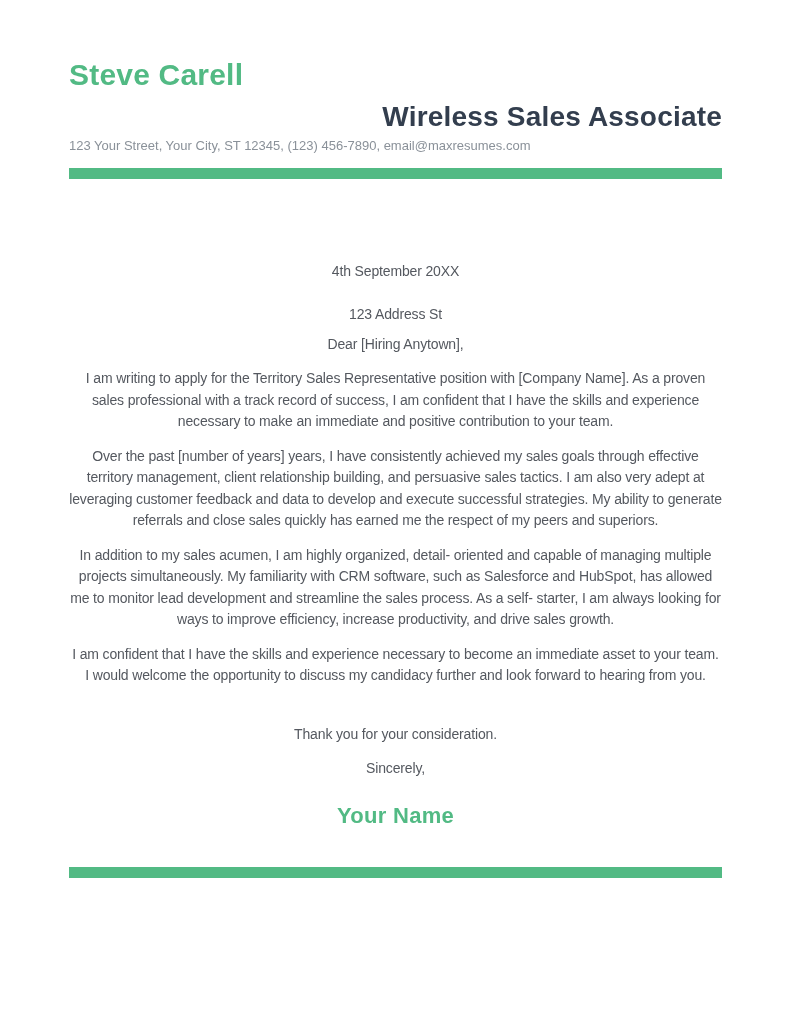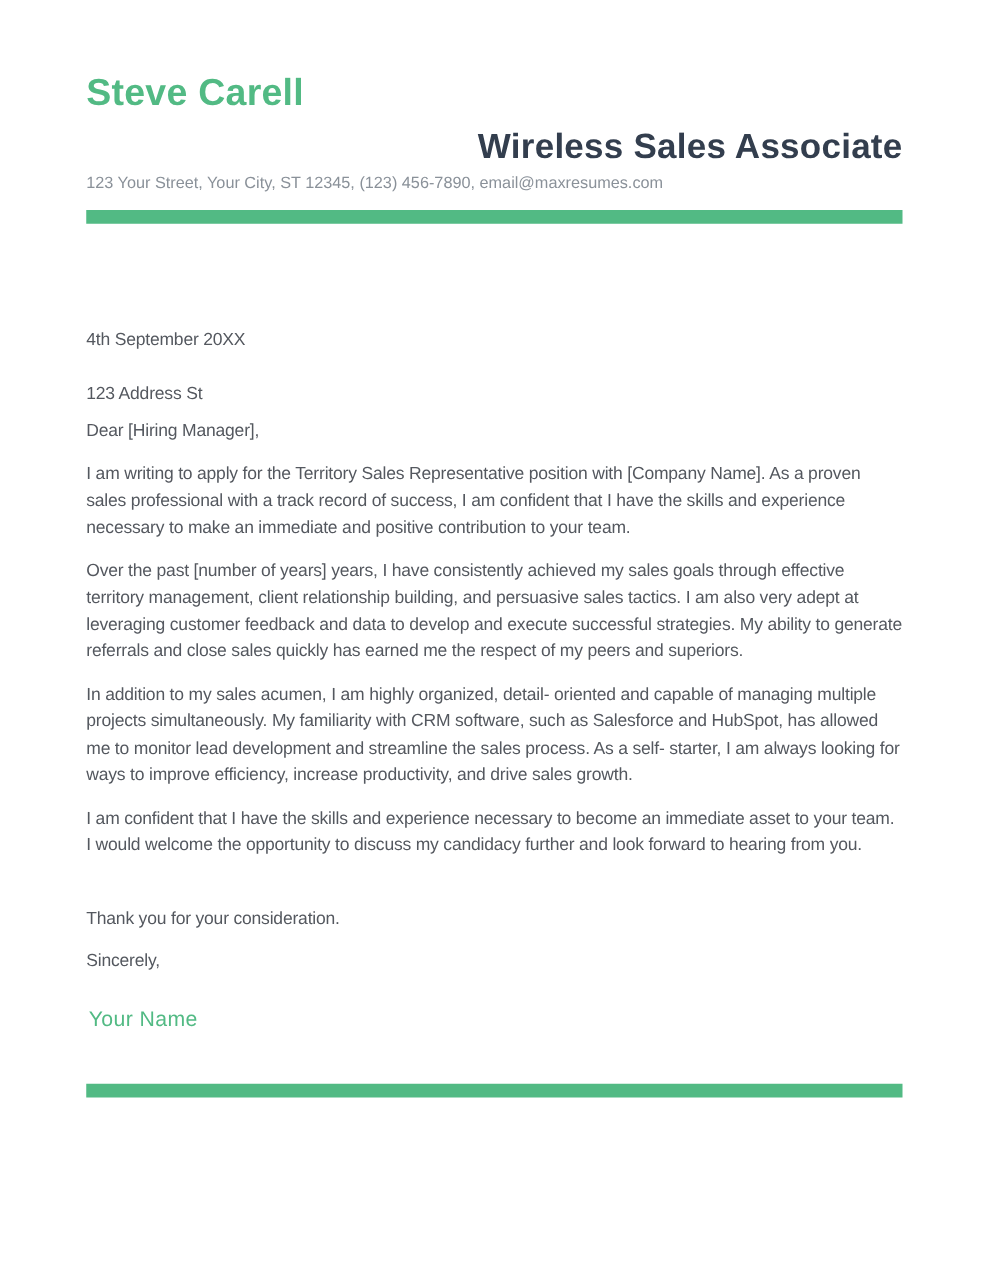--- a/index.html
+++ b/index.html
@@ -49,20 +49,21 @@
   }
   .rule {
     height: 11px;
     background: var(--accent-color);
     margin-top: 15px;
   }
   .letter {
     color: var(--body-color);
     font-size: 14px;
     letter-spacing: -0.15px;
+    text-align: center;
   }
   .date {
     margin: 82px 0 22px 0;
     line-height: 21.5px;
   }
   .recipient { margin: 0 0 11px 0; }
   .recipient p {
     margin: 0;
     line-height: 18px;
   }
@@ -77,23 +78,23 @@
   .thanks {
     margin: 37px 0 13px 0;
     line-height: 21.5px;
   }
   .signoff {
     margin: 0 0 26px 0;
     line-height: 21.5px;
   }
   .signature {
     margin: 2px;
-    font-size: 17px;
+    font-size: 22px;
     line-height: 20px;
-    font-weight: normal;
+    font-weight: bold;
     letter-spacing: 0.3px;
     color: var(--accent-color);
   }
   .rule-bottom {
     height: 11px;
     background: var(--accent-color);
     margin-top: 41px;
   }
 </style>
 </head>
@@ -108,21 +109,21 @@
     <div class="rule"></div>
   </header>
 
   <main class="letter">
     <p class="date">4th September 20XX</p>
 
     <div class="recipient">
       <p>123 Address St</p>
     </div>
 
-    <p class="salutation">Dear [Hiring Manager],</p>
+    <p class="salutation">Dear [Hiring Anytown],</p>
 
     <p class="para">I am writing to apply for the Territory Sales Representative position with [Company Name]. As a proven sales professional with a track record of success, I am confident that I have the skills and experience necessary to make an immediate and positive contribution to your team.</p>
     <p class="para">Over the past [number of years] years, I have consistently achieved my sales goals through effective territory management, client relationship building, and persuasive sales tactics. I am also very adept at leveraging customer feedback and data to develop and execute successful strategies. My ability to generate referrals and close sales quickly has earned me the respect of my peers and superiors.</p>
     <p class="para">In addition to my sales acumen, I am highly organized, detail- oriented and capable of managing multiple projects simultaneously. My familiarity with CRM software, such as Salesforce and HubSpot, has allowed me to monitor lead development and streamline the sales process. As a self- starter, I am always looking for ways to improve efficiency, increase productivity, and drive sales growth.</p>
     <p class="para">I am confident that I have the skills and experience necessary to become an immediate asset to your team. I would welcome the opportunity to discuss my candidacy further and look forward to hearing from you.</p>
 
     <p class="thanks">Thank you for your consideration.</p>
     <p class="signoff">Sincerely,</p>
     <p class="signature">Your Name</p>
   </main>

